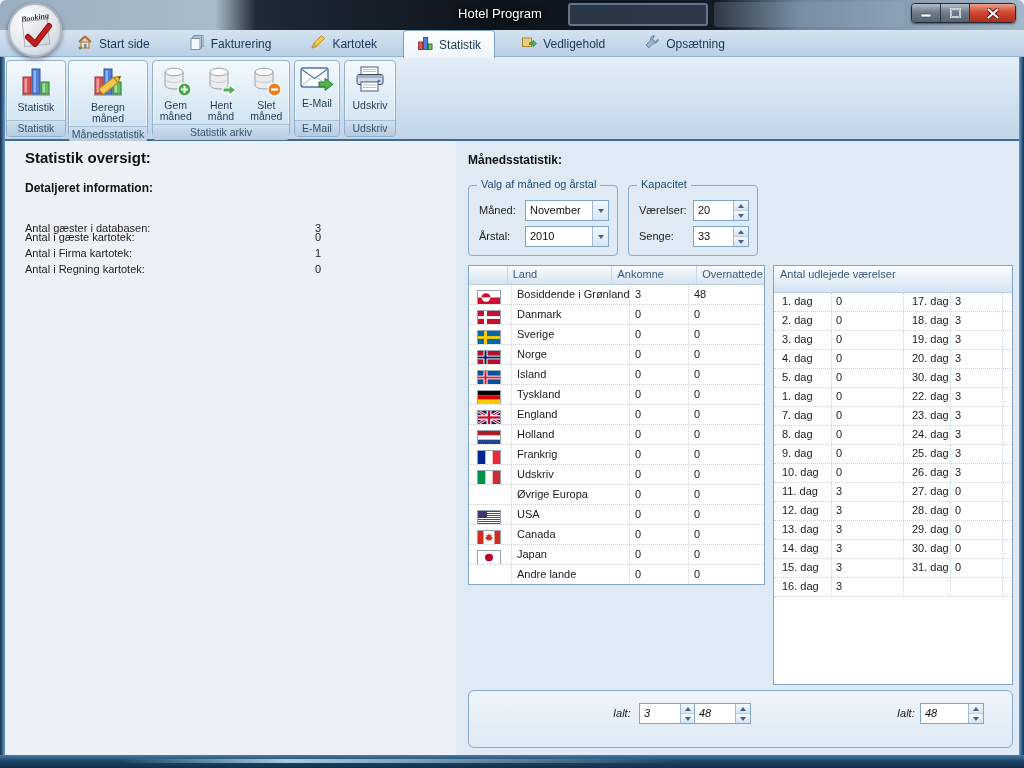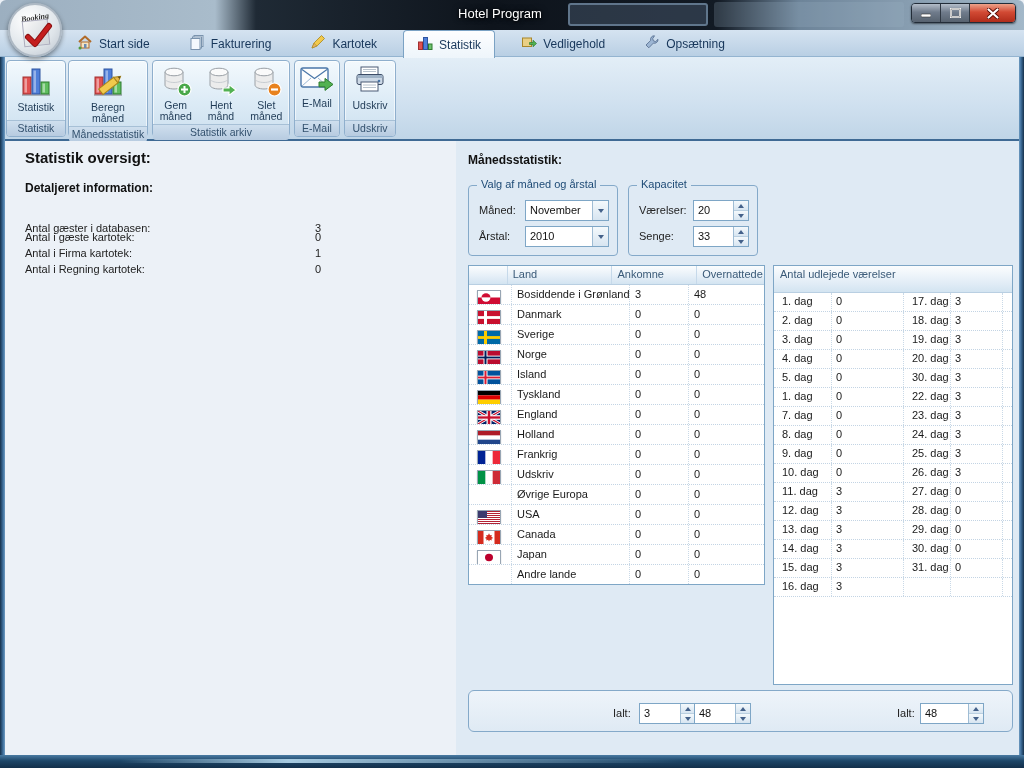--- a/index.html
+++ b/index.html
@@ -81,22 +81,22 @@
   .drow{display:flex;height:19px;border-bottom:1px dotted #c3d4e4;font-size:11px;color:#1a1a1a;}
   .drow .c{padding:2px 0 0 8px;height:100%;overflow:hidden;white-space:nowrap;}
   .drow .c.sep{border-left:1px dotted #c9d9e7;padding-left:4px;}
   .dhead{height:27px;background:linear-gradient(#fbfdfe,#e4eef7 60%,#d3e4f1);border-bottom:1px solid #b9cfe2;
     font-size:11px;color:#3a5a78;padding:2px 0 0 6px;}
   .flag{width:24px;height:15px;display:inline-block;border:1px solid #98a6b4;margin:2px 0 0 8px;
     box-shadow:0 1px 1px rgba(0,0,0,.25);line-height:0;}
   .flag.empty{visibility:hidden;}
   .flag svg{display:block;}
   
-  .totals{position:absolute;left:12px;top:549px;width:545px;height:42px;border:1px solid #84a9c9;border-radius:6px;
-    background:linear-gradient(#eef4fa,#dfeaf4);}
+  .totals{position:absolute;left:12px;top:549px;width:545px;height:58px;border:1px solid #84a9c9;border-radius:6px;
+    background:linear-gradient(#eef4fa,#dfeaf4);font-style:italic;}
   .tot-label{position:absolute;font-size:11px;color:#222;top:16px;}
   
   .border-left{position:absolute;left:0;top:57px;width:5px;height:698px;background:linear-gradient(90deg,#15304a,#3f6f9c 60%,#6f9cc2);}
   .border-right{position:absolute;left:1019px;top:57px;width:5px;height:698px;background:linear-gradient(90deg,#6f9cc2,#3f6f9c 40%,#15304a);}
   .border-bottom{position:absolute;left:0;top:755px;width:1024px;height:13px;
     background:linear-gradient(#57котор,#1f4a6e);
     background:linear-gradient(180deg,#4a7ba3,#1d4668 45%,#122f4a);}
   .border-bottom .streak{position:absolute;left:120px;top:4px;width:560px;height:4px;border-radius:2px;
     background:linear-gradient(90deg,rgba(180,215,240,0),rgba(190,225,245,.85) 30%,rgba(180,215,240,0));}
 </style>

